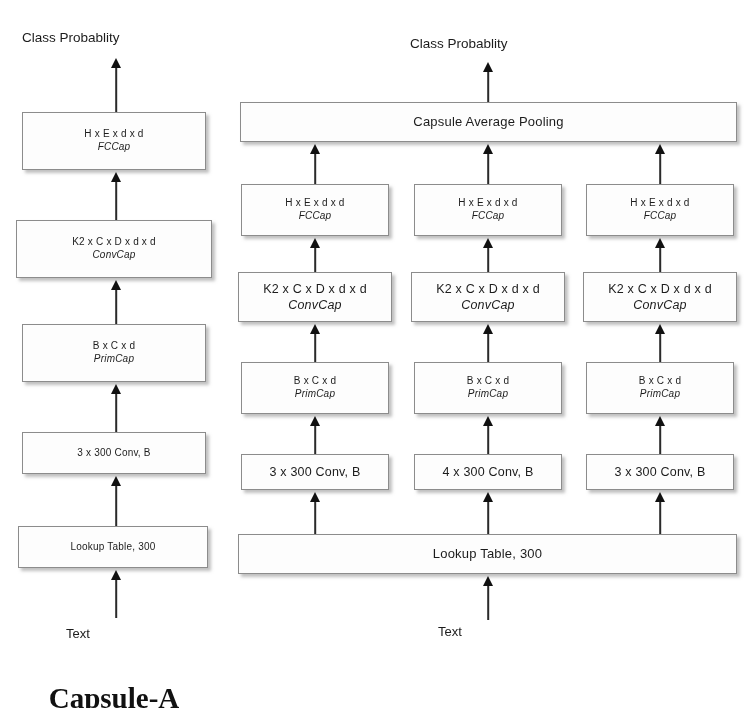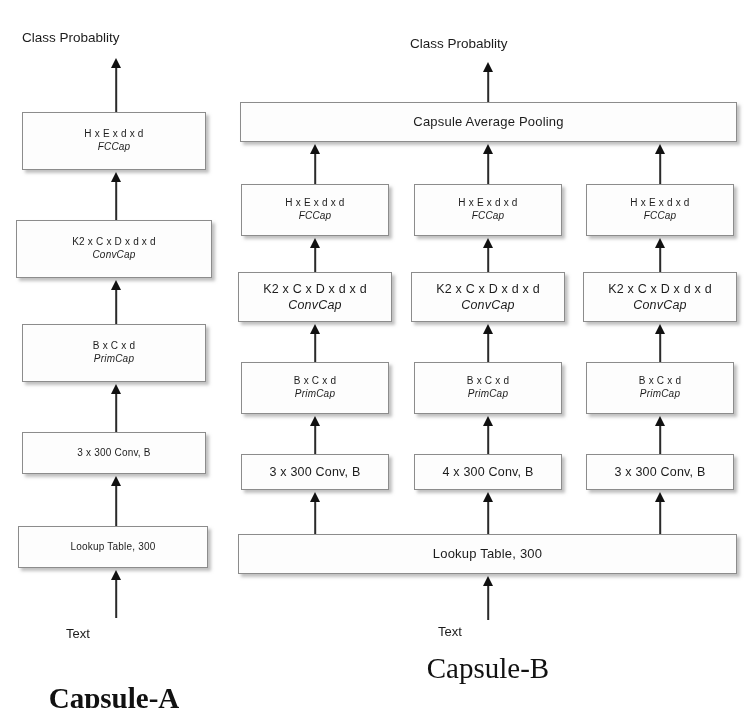--- a/index.html
+++ b/index.html
@@ -284,15 +284,14 @@
     <span>Lookup Table, 300</span>
   </div>
 
   <div class="arrow" style="left:482px;top:576px;width:12px;height:44px;">
     <div class="shaft" style="height:36px;"></div>
     <div class="head"></div>
   </div>
 
   <div class="lbl tiny" style="left:438px;top:624px;width:100px;">Text</div>
 
-  <div class="caption" style="left:390px;top:652px;width:196px;">Capsule-B</div>
 
 </div>
 
 </body></html>

